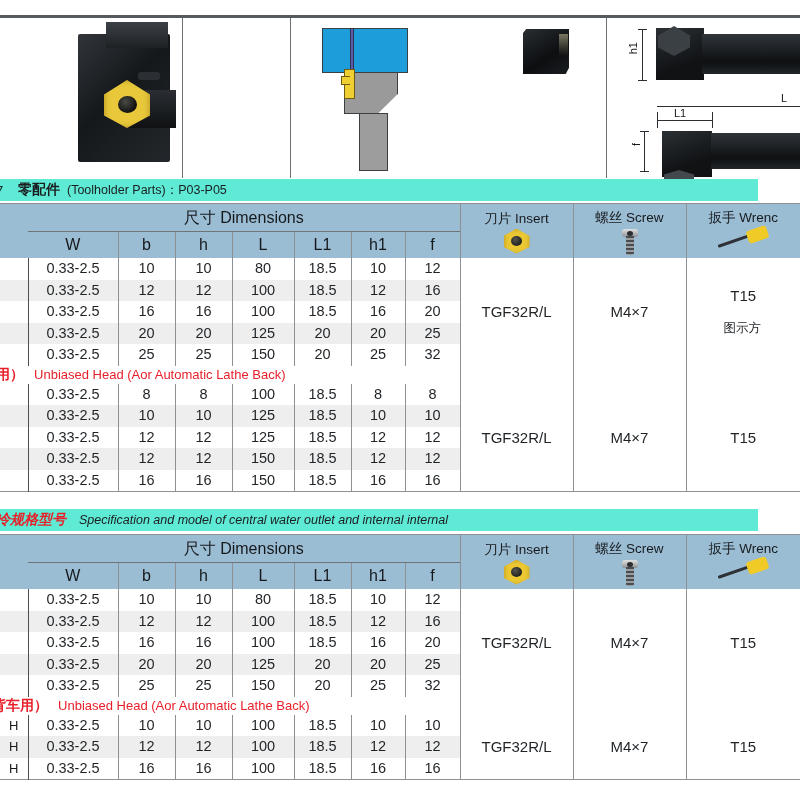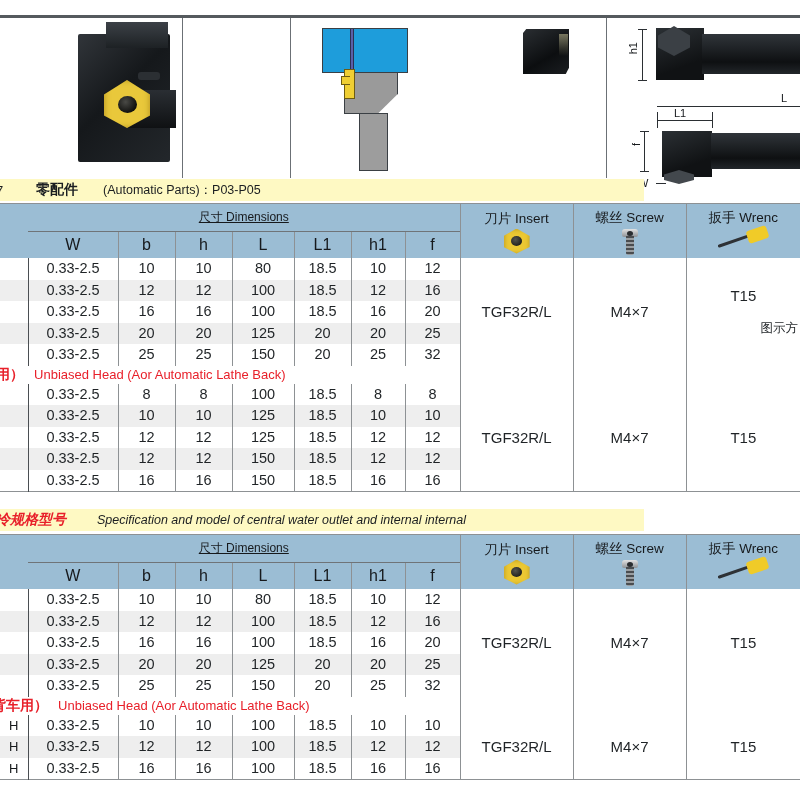--- a/index.html
+++ b/index.html
@@ -105,22 +105,22 @@
   }
   .dim-line { position: absolute; background: #2b2f33; }
   .dim-lbl {
     position: absolute; font-size: 11px; color: #16191c;
     font-family: "Liberation Sans", sans-serif;
   }
   .dim-lbl.vert { writing-mode: vertical-rl; transform: rotate(180deg); }
 
   
   .caption-row {
-    position: absolute; left: 0; width: 644px; height: 22px;
-    display: flex; align-items: center; background: #fef9c3; gap: 18px;
+    position: absolute; left: 0; width: 758px; height: 22px;
+    display: flex; align-items: center; background: #5eead4;
   }
   .cap-num { font-size: 13px; color: #1b1e21; margin-left: -4px; width: 22px; }
   .cap-cn { font-size: 14px; font-weight: bold; color: #1b1e21; }
   .cap-en { font-size: 12.5px; color: #1b1e21; margin-left: 7px; }
   .cap-cn-red { font-size: 14px; font-weight: bold; color: #e8202a; }
   .cap-en-red { font-size: 13px; color: #e8202a; margin-left: 6px; }
 
   
   .tbl {
     position: absolute; left: 0; width: 800px;
@@ -128,21 +128,21 @@
     font-size: 14.5px; color: #1f2326;
   }
   .tbl td, .tbl th {
     border-right: 1px solid #8d9194;
     text-align: center; vertical-align: middle;
     font-weight: normal; padding: 0;
   }
   .hdr-grp, .hdr-sub, .hdr-pic {
     background: #9bbdd4; color: #16191c;
   }
-  .hdr-grp { height: 27px; font-size: 12px; text-decoration: underline; }
+  .hdr-grp { height: 27px; font-size: 16px; }
   .hdr-sub { height: 26px; font-size: 16px; }
   .hdr-grp-inner {
     border-bottom: 1px solid #6f7478; display: block; height: 100%;
     line-height: 27px;
   }
   .hdr-pic { height: 53px; }
   .hdr-pic-label { font-size: 13.5px; display: block; line-height: 17px; padding-top: 2px; }
   .row-w { background: #ffffff; }
   .row-g { background: #eeeeee; }
   .tbl td.dcell { height: 21.5px; line-height: 21.5px; }
@@ -253,21 +253,21 @@
       <div class="dim-lbl vert" style="left:14px; top:123px;">f</div>
 
       <div class="dim-lbl" style="left:22px; top:157px;">W</div>
       <div class="dim-line" style="left:40px; top:163px; width:10px; height:1px;"></div>
     </div>
   </div>
 
   <div class="caption-row" style="top:179px;">
     <span class="cap-num">7</span>
     <span class="cap-cn">零配件</span>
-    <span class="cap-en">(Automatic Parts)：P03-P05</span>
+    <span class="cap-en">(Toolholder Parts)：P03-P05</span>
   </div>
 
   <table class="tbl tbl-outer-top" style="top:203px;">
     <colgroup>
       <col style="width:28px">
         <col style="width:90px">
         <col style="width:57px">
         <col style="width:57px">
       <col style="width:62px">
         <col style="width:57px">
@@ -317,21 +317,21 @@
       <td class="dcell">10</td>
       <td class="dcell">10</td>
       <td class="dcell">80</td>
       <td class="dcell">18.5</td>
       <td class="dcell">10</td>
       <td class="dcell">12</td>
       <td class="model" rowspan="5">TGF32R/L</td>
       <td class="model" rowspan="5">M4×7</td>
       <td class="model nb" rowspan="5">
         <div>T15</div>
-        <div style="font-size:12.5px;margin-top:16px;text-align:right;padding-right:2px;">图示方</div>
+        <div style="font-size:12.5px;margin-top:16px;padding-right:2px;">图示方</div>
       </td>
     </tr>
     <tr class="row-g">
       <td class="dcell lead-cell"></td>
       <td class="dcell">0.33-2.5</td>
       <td class="dcell">12</td>
       <td class="dcell">12</td>
       <td class="dcell">100</td>
       <td class="dcell">18.5</td>
       <td class="dcell">12</td>

